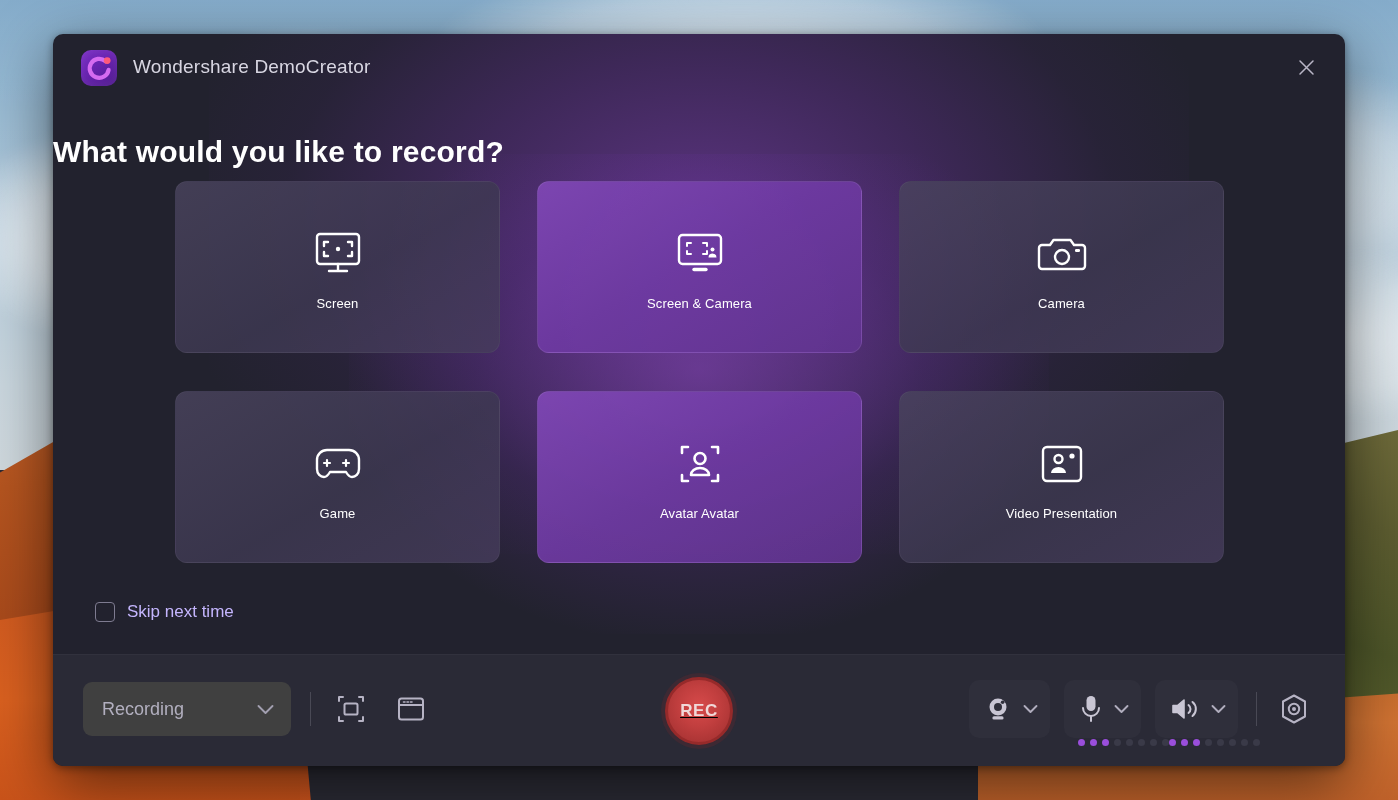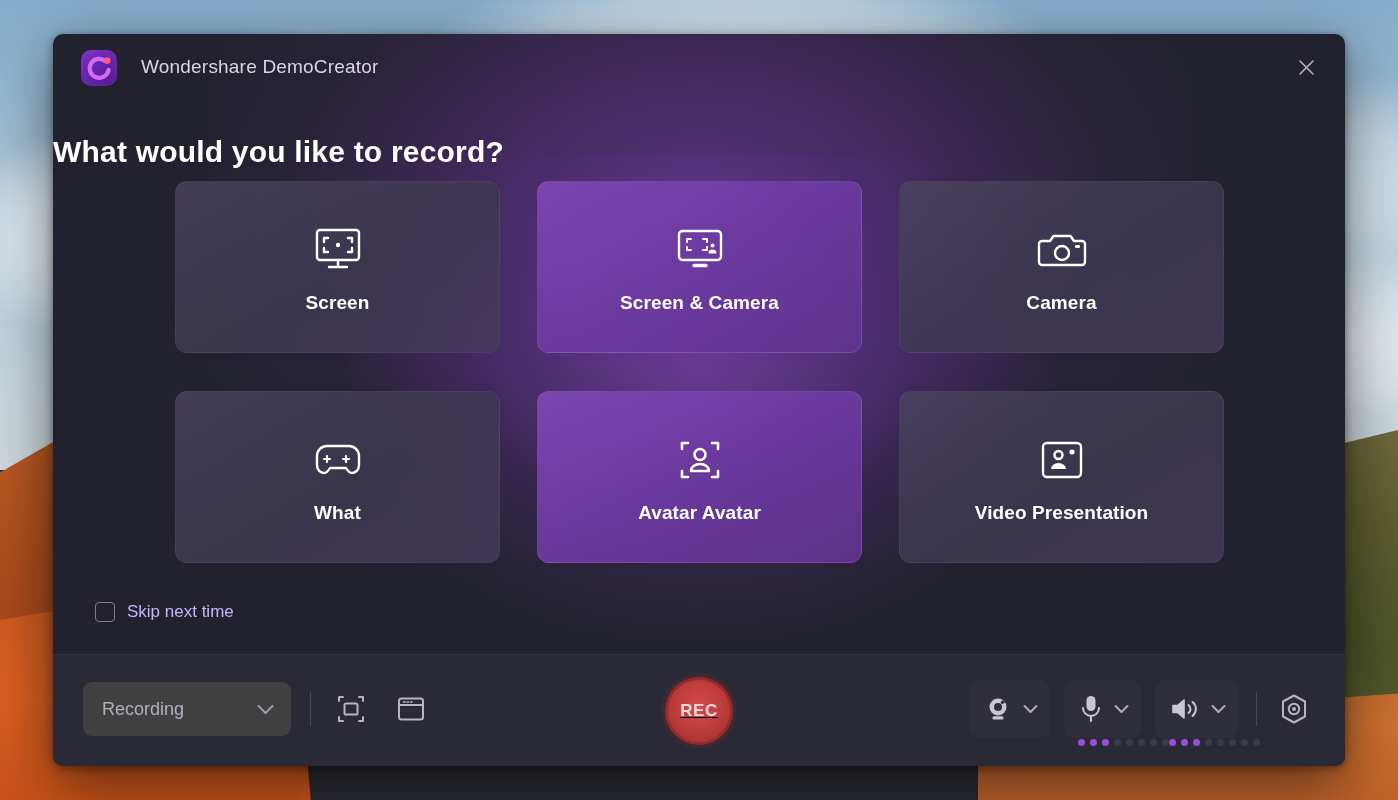--- a/index.html
+++ b/index.html
@@ -71,21 +71,21 @@
     position:absolute; left:0; top:0; width:100%; height:66px;
     display:flex; align-items:center; z-index:5;
   }
   #app-logo {
     position:absolute; left:28px; top:16px;
     width:36px; height:36px; border-radius:10px;
     background:linear-gradient(145deg,#7b2fc4 0%,#6a24b2 40%,#4f1a8c 100%);
     box-shadow:inset 0 0 10px rgba(255,255,255,.08);
   }
   #app-title {
-    position:absolute; left:88px; top:22px;
+    position:absolute; left:80px; top:22px;
     font-size:19px; color:#d8d6e2; letter-spacing:.2px;
   }
   #close-btn {
     position:absolute; right:22px; top:18px; width:34px; height:30px;
     display:flex; align-items:center; justify-content:center;
     color:#b9b6c6; cursor:default; border-radius:4px;
   }
 
   
   #heading {
@@ -105,21 +105,21 @@
     display:flex; flex-direction:column; align-items:center; justify-content:center;
     background:linear-gradient(150deg, rgba(74,68,94,.82) 0%, rgba(62,57,82,.82) 55%, rgba(70,60,92,.82) 100%);
     border:1px solid rgba(255,255,255,.045);
   }
   .card.highlight {
     background:linear-gradient(150deg, rgba(128,72,182,.92) 0%, rgba(110,58,162,.92) 48%, rgba(96,52,142,.92) 100%);
     border:1px solid rgba(255,255,255,.085);
   }
   .card-icon { height:60px; display:flex; align-items:center; justify-content:center; margin-bottom:12px; }
   .card-icon svg { display:block; }
-  .card-label { font-size:19px; font-weight:bold; color:#ffffff; letter-spacing:.1px; }
+  .card-label { font-size:13px; font-weight:normal; color:#ffffff; letter-spacing:.1px; }
 
   
   #skip-row {
     position:absolute; left:42px; top:568px; display:flex; align-items:center; gap:12px; z-index:5;
   }
   #skip-box {
     width:20px; height:20px; border:1.6px solid #7e7b90; border-radius:4px; background:transparent;
   }
   #skip-label { font-size:17px; color:#c4b5fd; }
 
@@ -250,21 +250,21 @@
     </div>
 
     <div class="card">
       <div class="card-icon">
         <svg width="54" height="44" viewBox="0 0 54 44" fill="none" stroke="#ffffff" stroke-width="2.4" stroke-linecap="round" stroke-linejoin="round">
           <path d="M16 8 h22 a10 10 0 0 1 10 10 v9 c0 5-3.5 8-7 8 -3 0-4.5-2.5-6-5 h-16 c-1.5 2.5-3 5-6 5 -3.5 0-7-3-7-8 v-9 a10 10 0 0 1 10 -10 z"></path>
           <path d="M16 18 v6 M13 21 h6" stroke-width="2.2"></path>
           <path d="M35 18 v6 M32 21 h6" stroke-width="2.2"></path>
         </svg>
       </div>
-      <div class="card-label">What</div>
+      <div class="card-label">Game</div>
     </div>
 
     <div class="card highlight">
       <div class="card-icon">
         <svg width="52" height="48" viewBox="0 0 52 48" fill="none" stroke="#ffffff" stroke-width="2.6" stroke-linecap="round" stroke-linejoin="round">
           <path d="M14 7 h-6 v6 M38 7 h6 v6 M14 41 h-6 v-6 M38 41 h6 v-6"></path>
           <circle cx="26" cy="18.5" r="5.5"></circle>
           <path d="M17 35 a9 7 0 0 1 18 0 z"></path>
         </svg>
       </div>

